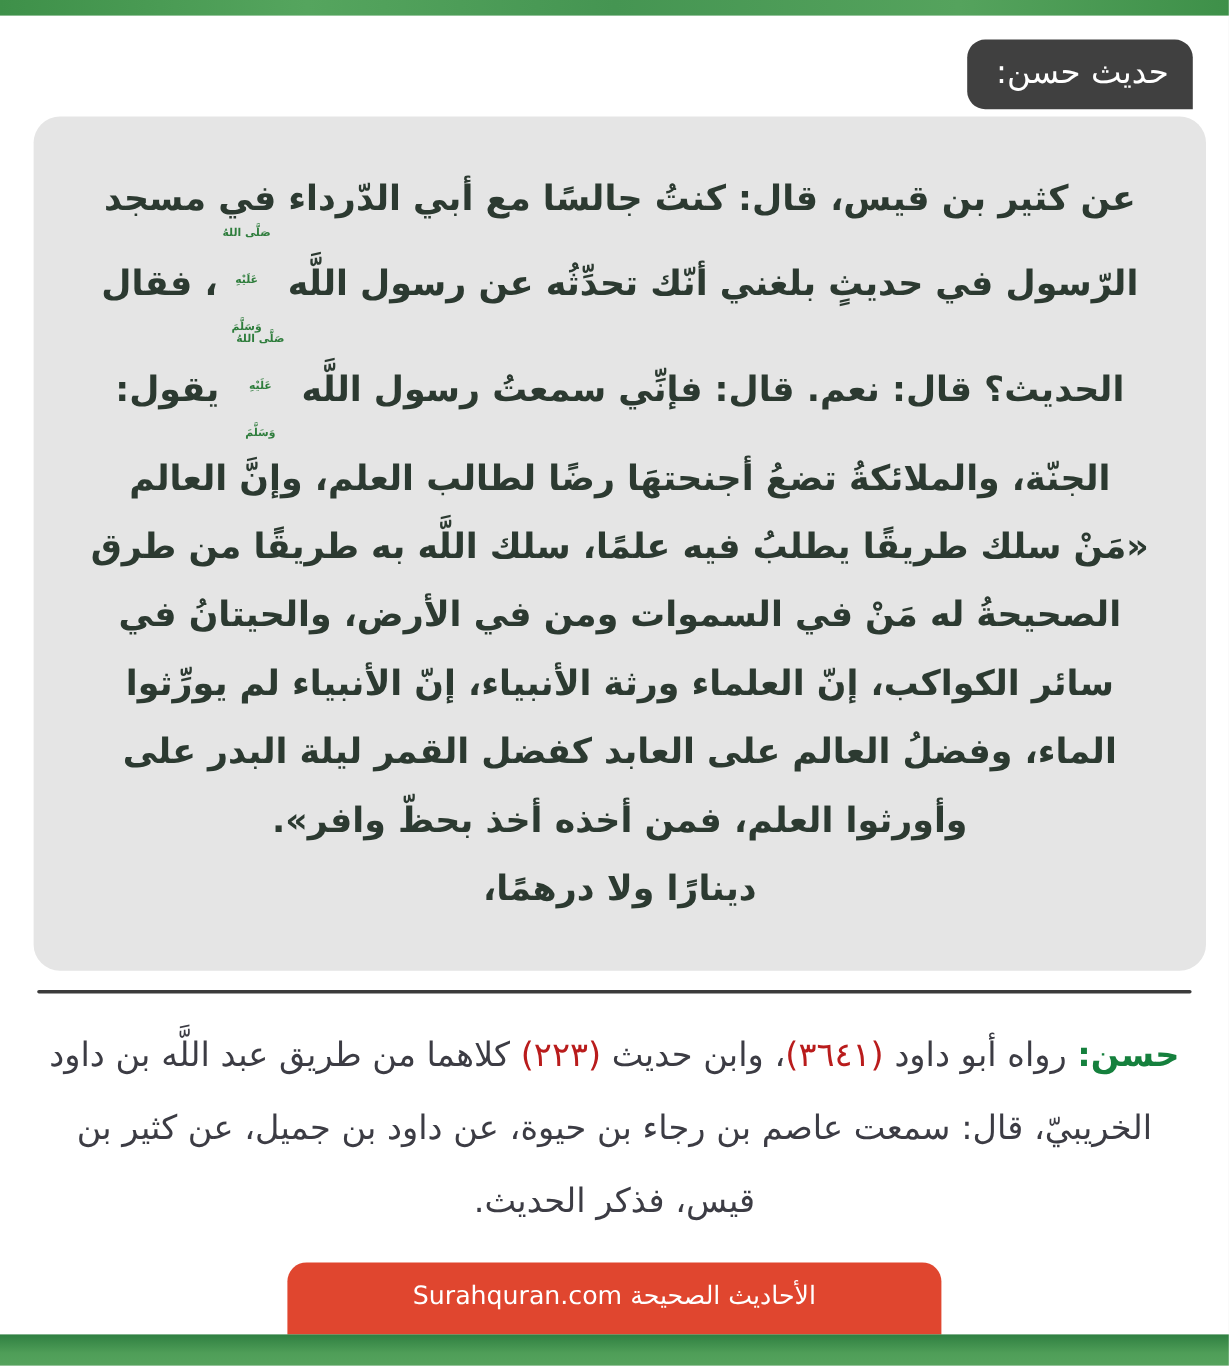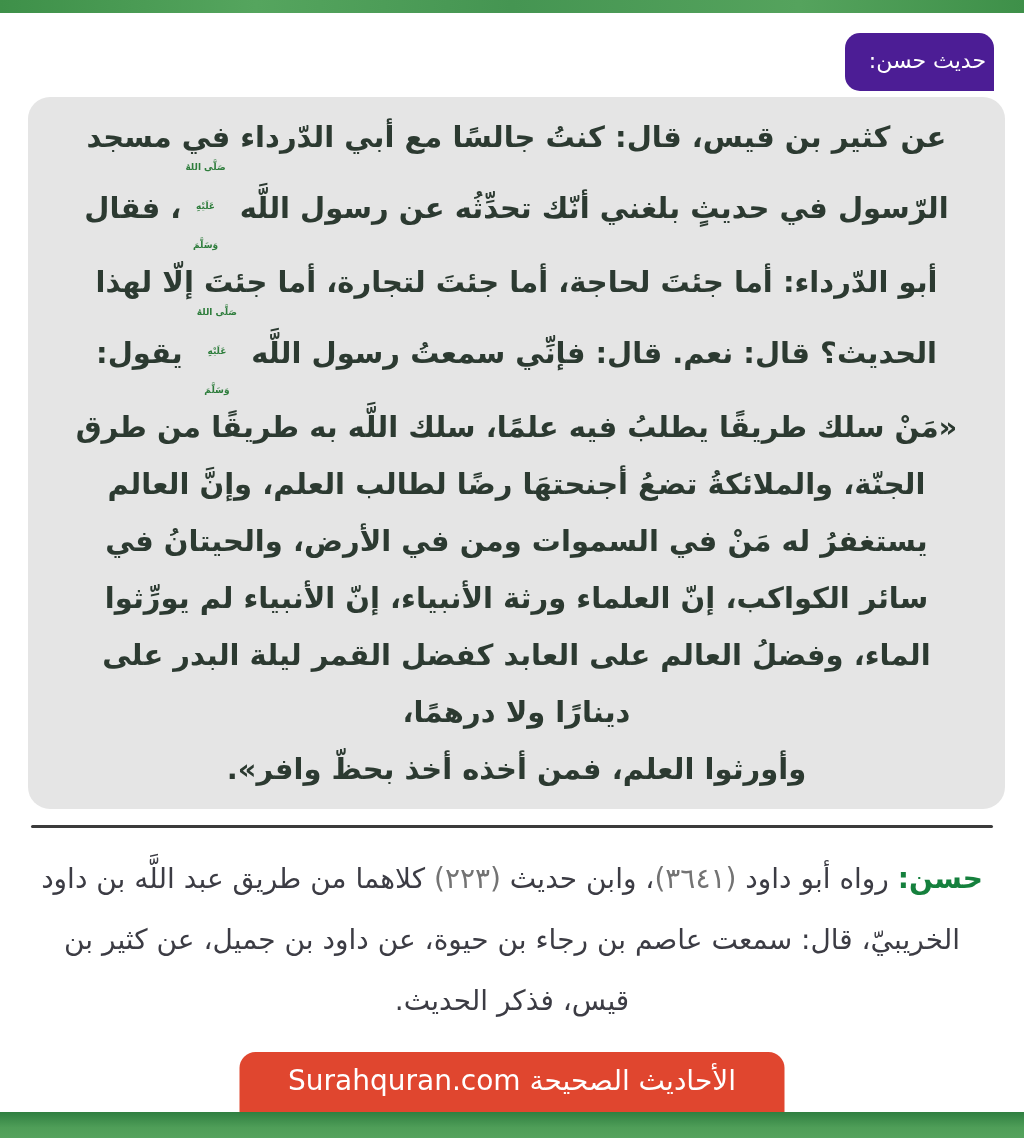--- a/index.html
+++ b/index.html
@@ -13,26 +13,26 @@
     overflow: hidden;
   }
   .top-bar {
     position: absolute; top: 0; left: 0;
     width: 1024px; height: 13px;
     background: linear-gradient(90deg, #3e9049 0%, #55a55e 25%, #459552 50%, #55a35d 78%, #3e9049 100%);
   }
   .grade-tab {
     position: absolute; top: 33px; right: 30px;
     height: 58px;
-    background: #4c1d95;
+    background: #404040;
     color: #ffffff;
-    font-size: 22px;
+    font-size: 27px;
     border-radius: 15px 15px 0 15px;
     display: flex; align-items: center;
-    padding: 0 8px 4px 24px;
+    padding: 0 20px 4px 24px;
   }
   .hadith-box {
     position: absolute; top: 97px; right: 19px;
     width: 977px; height: 712px;
     background: #e5e5e5;
     border-radius: 22px;
     color: #2c3a31;
     font-weight: bold;
     font-size: 29px;
     display: flex; flex-direction: column; justify-content: center;
@@ -58,29 +58,29 @@
   }
   .takhrij {
     position: absolute; top: 848px; right: 31px;
     width: 962px; margin: 0;
     text-align: center;
     font-size: 28px;
     line-height: 61px;
     color: #3c3c44;
   }
   .grade-word { color: #15803d; font-weight: bold; }
-  .hadith-num { color: #737373; }
+  .hadith-num { color: #b91c1c; }
   .site-badge {
     position: absolute; bottom: 26px; left: 50%;
     transform: translateX(-50%);
     width: 545px; height: 60px;
     background: #e0462f;
     border-radius: 16px 16px 0 0;
     color: #ffffff;
-    font-size: 28px;
+    font-size: 21px;
     display: flex; align-items: center; justify-content: center;
     padding-bottom: 4px;
   }
   .bottom-band {
     position: absolute; bottom: 0; left: 0;
     width: 1024px; height: 26px;
     background: linear-gradient(180deg, #2f7f41 0%, #4f9e58 60%, #55a35d 100%);
   }
 </style>
 </head>
@@ -92,33 +92,32 @@
   <span>حديث حسن:</span>
 </div>
 
 <div class="hadith-box" id="hadith-box">
     <div class="h-line">عن كثير بن قيس، قال: كنتُ جالسًا مع أبي الدّرداء في مسجد</div>
     <div class="h-line">الرّسول في حديثٍ بلغني أنّك تحدِّثُه عن رسول اللَّه <span class="saw">
         <div>صَلَّى اللهُ</div>
         <div>عَلَيْهِ</div>
         <div>وَسَلَّمَ</div>
       </span>، فقال</div>
-    <div class="h-line">أبو الدّرداء: أما جئتَ لحاجة، أما جئتَ لتجارة، أما جئتَ إلّا لهذا</div>
     <div class="h-line">الحديث؟ قال: نعم. قال: فإنِّي سمعتُ رسول اللَّه <span class="saw">
         <div>صَلَّى اللهُ</div>
         <div>عَلَيْهِ</div>
         <div>وَسَلَّمَ</div>
       </span> يقول:</div>
+    <div class="h-line">الجنّة، والملائكةُ تضعُ أجنحتهَا رضًا لطالب العلم، وإنَّ العالم</div>
     <div class="h-line">«مَنْ سلك طريقًا يطلبُ فيه علمًا، سلك اللَّه به طريقًا من طرق</div>
-    <div class="h-line">الجنّة، والملائكةُ تضعُ أجنحتهَا رضًا لطالب العلم، وإنَّ العالم</div>
-    <div class="h-line">يستغفرُ له مَنْ في السموات ومن في الأرض، والحيتانُ في</div>
+    <div class="h-line">الصحيحةُ له مَنْ في السموات ومن في الأرض، والحيتانُ في</div>
     <div class="h-line">سائر الكواكب، إنّ العلماء ورثة الأنبياء، إنّ الأنبياء لم يورِّثوا</div>
     <div class="h-line">الماء، وفضلُ العالم على العابد كفضل القمر ليلة البدر على</div>
+    <div class="h-line">وأورثوا العلم، فمن أخذه أخذ بحظّ وافر».</div>
     <div class="h-line">دينارًا ولا درهمًا،</div>
-    <div class="h-line">وأورثوا العلم، فمن أخذه أخذ بحظّ وافر».</div>
   </div>
 
 <div class="divider"></div>
 
 <p class="takhrij"><span class="grade-word">حسن:</span><span> رواه أبو داود </span><span class="hadith-num">(٣٦٤١)</span><span>، وابن حديث </span><span class="hadith-num">(٢٢٣)</span><span> كلاهما من طريق عبد اللَّه بن داود الخريبيّ، قال: سمعت عاصم بن رجاء بن حيوة، عن داود بن جميل، عن كثير بن قيس، فذكر الحديث.</span></p>
 
 <div class="site-badge">
   <span>الأحاديث الصحيحة Surahquran.com</span>
 </div>
 

